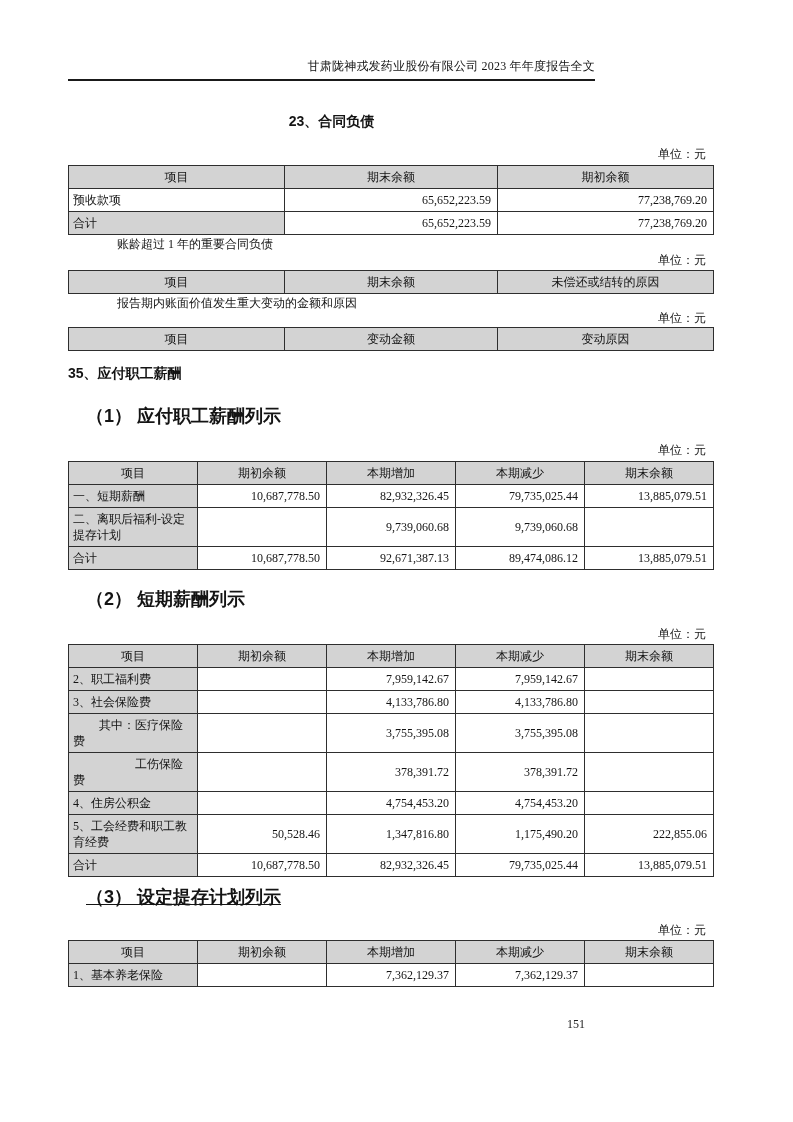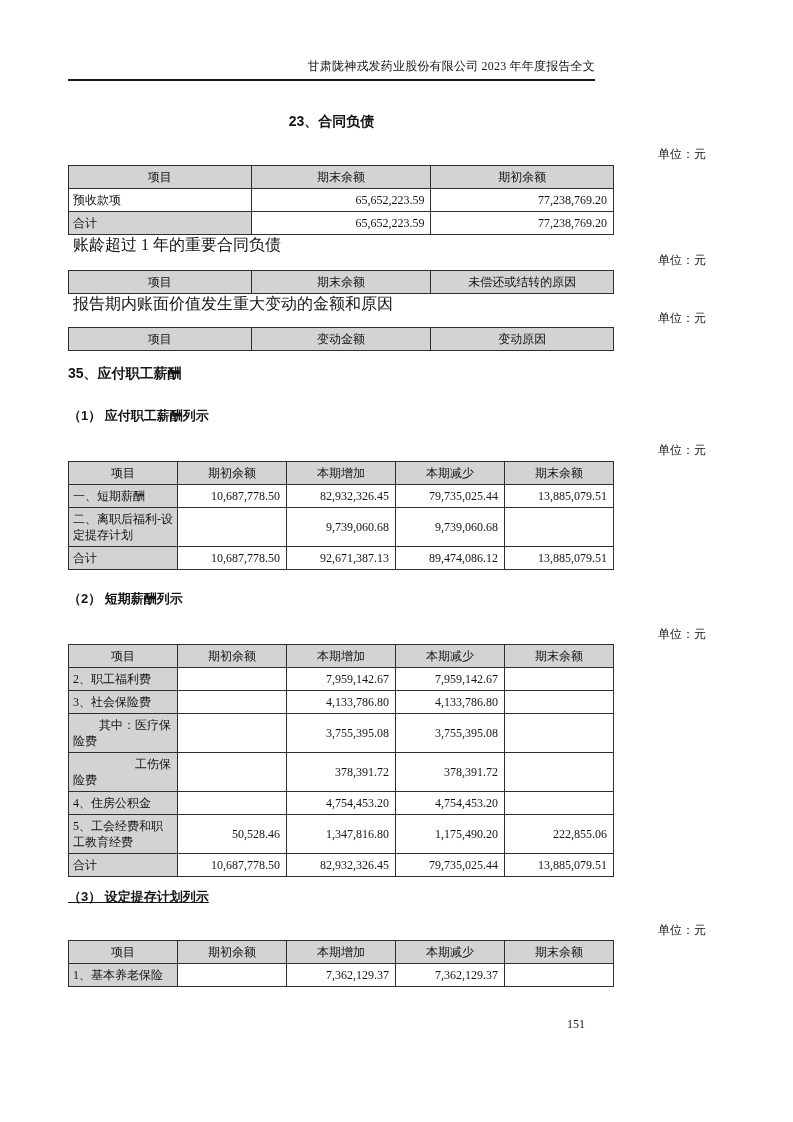--- a/index.html
+++ b/index.html
@@ -7,24 +7,24 @@
   body{
     width:793px;height:1122px;background:#ffffff;overflow:hidden;
     font-family:"Liberation Serif","DejaVu Serif",serif;
     color:#141414;
     -webkit-font-smoothing:antialiased;
   }
   .content{padding:58px 65px 0 68px;width:660px;box-sizing:border-box;position:relative;}
   .doc-header{text-align:right;font-size:12px;line-height:16px;letter-spacing:0.2px;}
   .rule{height:2px;background:#1a1a1a;margin-top:5px;}
   h1.sec{font-size:14px;font-weight:bold;margin:0;line-height:16px;font-family:"Liberation Sans","DejaVu Sans",sans-serif;}
-  h2.sub{font-size:13px;font-weight:bold;margin:0;line-height:16px;font-family:"Liberation Sans","DejaVu Sans",sans-serif;}
+  h2.sub{font-size:18px;font-weight:bold;margin:18px;line-height:16px;font-family:"Liberation Sans","DejaVu Sans",sans-serif;}
   .unit{width:646px;box-sizing:border-box;text-align:right;font-size:12px;line-height:15px;padding-right:8px;}
-  .note{font-size:16px;line-height:15px;padding-left:5px;}
-  table.fin{border-collapse:collapse;table-layout:fixed;width:546px;}
+  .note{font-size:12px;line-height:15px;padding-left:5px;margin-left:44px;}
+  table.fin{border-collapse:collapse;table-layout:fixed;width:646px;}
   table.fin th,table.fin td{
     border:1px solid #2e2e2e;font-size:12px;line-height:16px;
     padding:3px 4px;overflow:hidden;word-break:break-all;vertical-align:middle;
   }
   table.fin th{background:#d3d3d3;font-weight:normal;text-align:center;}
   table.fin td.num{text-align:right;padding-right:6px;}
   table.fin td.lbl{text-align:left;}
   table.fin td.shade{background:#d3d3d3;}
   
   #h23{margin-top:32px;text-align:center;}

